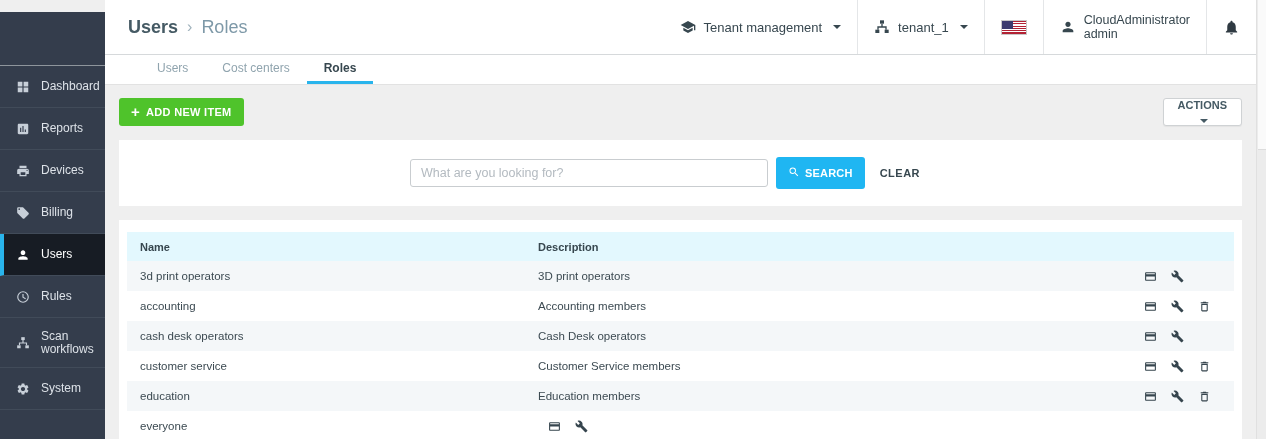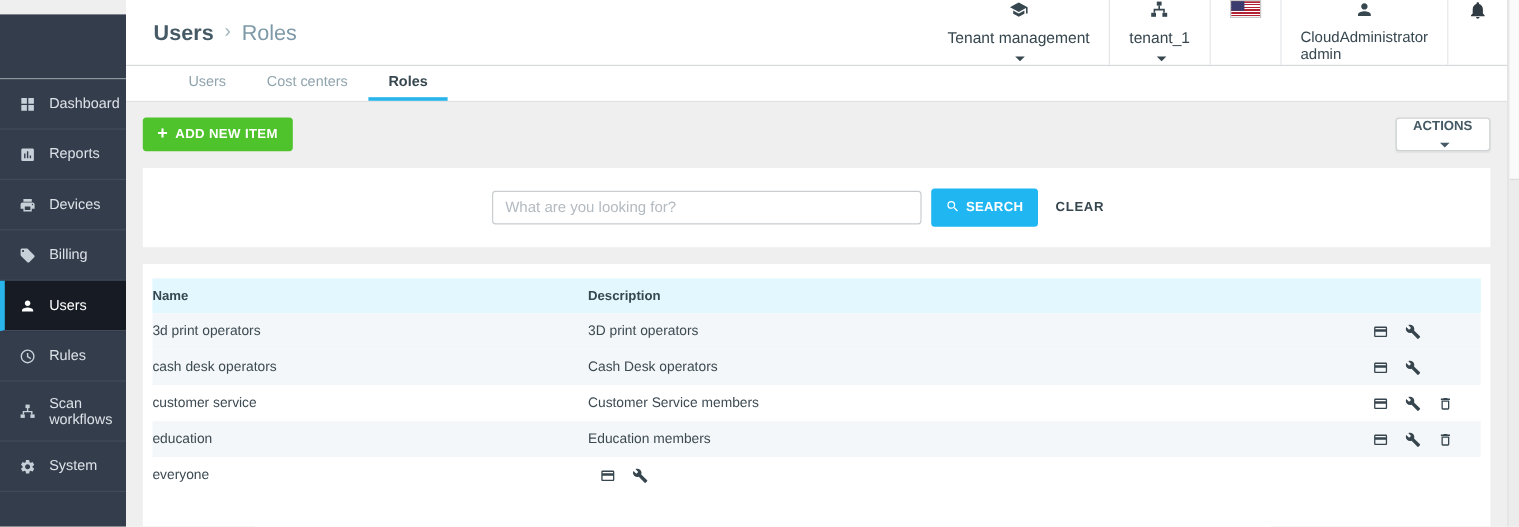--- a/index.html
+++ b/index.html
@@ -20,21 +20,21 @@
 
   
   .main { position:absolute; left:105px; top:0; right:10px; bottom:0; display:flex; flex-direction:column; }
 
   .topbar { height:55px; background:#fff; border-bottom:1px solid #d6d9db; display:flex; align-items:stretch; flex:0 0 55px; }
   .breadcrumb { display:flex; align-items:center; gap:9px; padding-left:23px; font-size:18px; }
   .crumb-parent { color:#455a64; font-weight:600; cursor:pointer; }
   .crumb-sep { color:#9fb2bc; font-size:16px; }
   .crumb-current { color:#7e99a8; }
   .topbar-right { margin-left:auto; display:flex; align-items:stretch; }
-  .tb-sec { display:flex; align-items:center; gap:8px; padding:0 16px; font-size:13px; color:#37474f; cursor:pointer;flex-direction:column; }
+  .tb-sec { display:flex; align-items:center; gap:8px; padding:0 16px; font-size:13px; color:#37474f; cursor:pointer; }
   .tb-sec + .tb-sec { border-left:1px solid #e4e6e8; }
   .tb-icon svg { width:16px; height:16px; fill:#37474f; display:block; }
   .caret { width:0; height:0; border-left:4px solid transparent; border-right:4px solid transparent;
            border-top:4px solid #37474f; margin-left:3px; }
   .flag { width:26px; height:15px; position:relative; border:1px solid #c9c9c9;
           background:repeating-linear-gradient(#b22234 0 1.15px, #fff 1.15px 2.3px); }
   .flag::before { content:""; position:absolute; left:0; top:0; width:11px; height:8px; background:#3c3b6e; }
   .user-text { font-size:12.5px; line-height:14px; color:#37474f; }
   .bell svg { width:17px; height:17px; fill:#2f3a42; display:block; }
 
@@ -66,21 +66,21 @@
                 cursor:pointer; font-family:inherit; letter-spacing:.2px; }
   .btn-search svg { width:12px; height:12px; fill:#fff; }
   .btn-clear { margin-left:15px; background:none; border:none; font-size:11px; font-weight:bold; color:#37474f;
                letter-spacing:.5px; cursor:pointer; font-family:inherit; }
 
   .table-panel { background:#fff; flex:1; padding:12px 8px 0; }
   .thead { display:flex; height:29px; align-items:center; background:#e3f8fe; font-size:11px; font-weight:bold;
            color:#37474f; }
   .trow { display:flex; height:30px; align-items:center; font-size:11.5px; color:#3c4a52; background:#fff; }
   .trow.alt { background:#f4f7f9; }
-  .tcell-name  { width:363px; }
+  .tcell-name  { width:411px; padding-left:13px; }
   .tcell-desc  { flex:1; }
   .tcell-actions { width:100px; display:flex; justify-content:flex-start; gap:14px; padding-left:10px; }
   .act-icon { cursor:pointer; display:flex; }
   .act-icon svg { width:13px; height:13px; fill:#36454e; }
 
   .scroll-track { position:absolute; right:0; top:0; width:10px; height:439px; background:#ececec;
                   border-left:1px solid #e0e0e0; z-index:4; }
   .scroll-thumb { position:absolute; top:0; left:1px; width:8px; height:150px; background:#fafafa;
                   border-bottom:1px solid #dcdcdc; }
 </style>
@@ -270,20 +270,41 @@
                     <path d="M20 4H4c-1.11 0-1.99.89-1.99 2L2 18c0 1.11.89 2 2 2h16c1.11 0 2-.89 2-2V6c0-1.11-.89-2-2-2zm0 14H4v-6h16v6zm0-10H4V6h16v2z"></path>
                   </svg>
                 </span>
                 <span class="act-icon">
                   <svg viewBox="0 0 24 24">
                     <path d="M22.7 19l-9.1-9.1c.9-2.3.4-5-1.5-6.9-2-2-5-2.4-7.4-1.3L9 6 6 9 1.6 4.7C.4 7.1.9 10.1 2.9 12.1c1.9 1.9 4.6 2.4 6.9 1.5l9.1 9.1c.4.4 1 .4 1.4 0l2.3-2.3c.5-.4.5-1.1.1-1.4z"></path>
                   </svg>
                 </span>
               </div>
             </div>
+            <div class="trow">
+              <div class="tcell-name">accounting</div>
+              <div class="tcell-desc">Accounting members</div>
+              <div class="tcell-actions">
+                <span class="act-icon">
+                  <svg viewBox="0 0 24 24">
+                    <path d="M20 4H4c-1.11 0-1.99.89-1.99 2L2 18c0 1.11.89 2 2 2h16c1.11 0 2-.89 2-2V6c0-1.11-.89-2-2-2zm0 14H4v-6h16v6zm0-10H4V6h16v2z"></path>
+                  </svg>
+                </span>
+                <span class="act-icon">
+                  <svg viewBox="0 0 24 24">
+                    <path d="M22.7 19l-9.1-9.1c.9-2.3.4-5-1.5-6.9-2-2-5-2.4-7.4-1.3L9 6 6 9 1.6 4.7C.4 7.1.9 10.1 2.9 12.1c1.9 1.9 4.6 2.4 6.9 1.5l9.1 9.1c.4.4 1 .4 1.4 0l2.3-2.3c.5-.4.5-1.1.1-1.4z"></path>
+                  </svg>
+                </span>
+                <span class="act-icon">
+                  <svg viewBox="0 0 24 24">
+                    <path d="M6 19c0 1.1.9 2 2 2h8c1.1 0 2-.9 2-2V7H6v12zM8 9h8v10H8V9zm7.5-5l-1-1h-5l-1 1H5v2h14V4h-3.5z"></path>
+                  </svg>
+                </span>
+              </div>
+            </div>
             <div class="trow alt">
               <div class="tcell-name">cash desk operators</div>
               <div class="tcell-desc">Cash Desk operators</div>
               <div class="tcell-actions">
                 <span class="act-icon">
                   <svg viewBox="0 0 24 24">
                     <path d="M20 4H4c-1.11 0-1.99.89-1.99 2L2 18c0 1.11.89 2 2 2h16c1.11 0 2-.89 2-2V6c0-1.11-.89-2-2-2zm0 14H4v-6h16v6zm0-10H4V6h16v2z"></path>
                   </svg>
                 </span>
                 <span class="act-icon">

